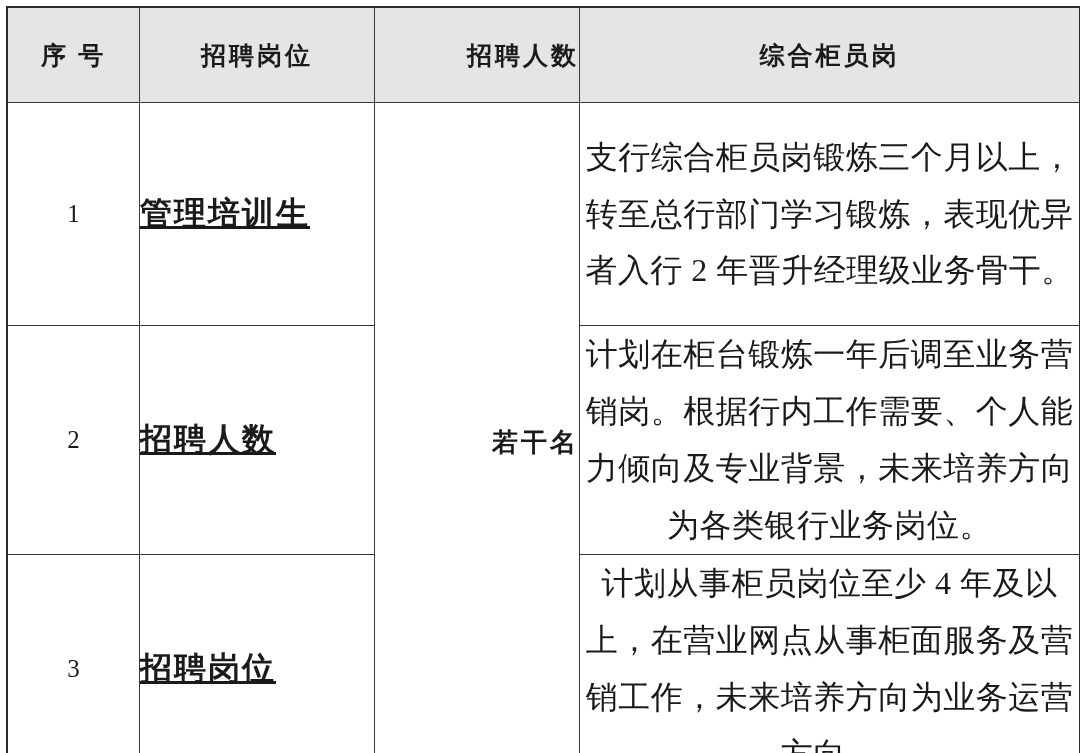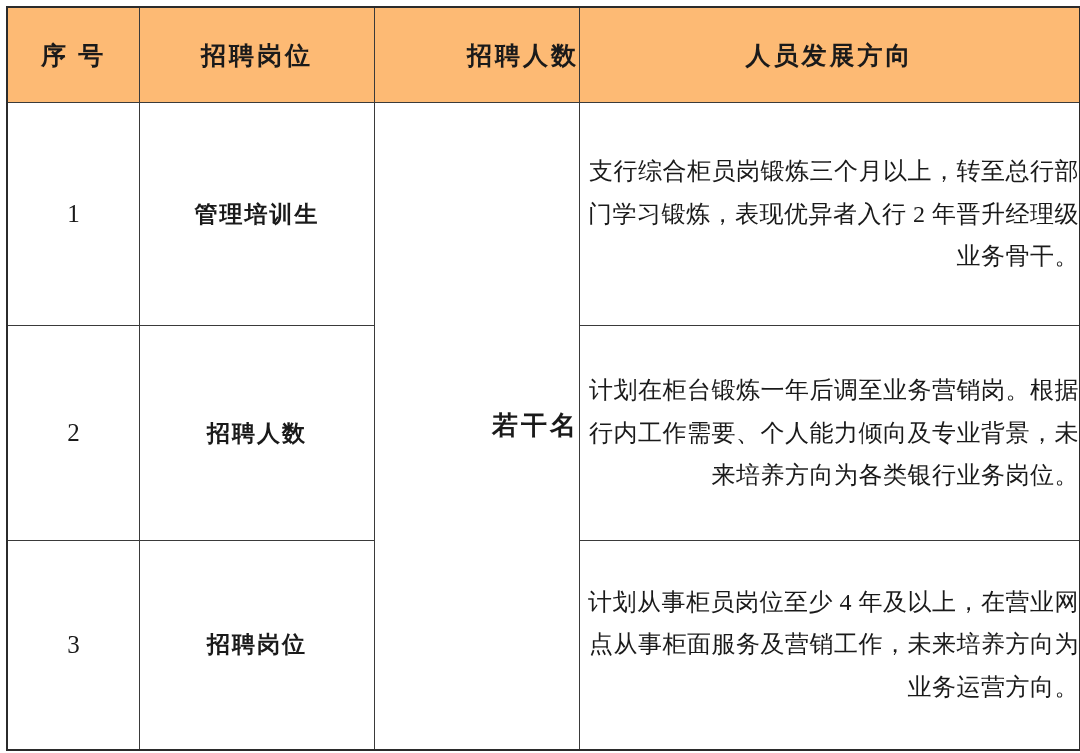--- a/index.html
+++ b/index.html
@@ -27,71 +27,72 @@
     table-layout: fixed;
     border: 2px solid #2b2b2b;
   }
   table.recruit-table td,
   table.recruit-table th {
     border: 1.5px solid #3a3a3a;
     padding: 0;
     vertical-align: middle;
   }
   thead th {
-    background: #fdba74;
+    background: #e5e5e5;
     height: 94px;
     font-weight: bold;
     font-size: 25px;
     letter-spacing: 3px;
     text-align: center;
   }
   .col-no { width: 131px; }
   .col-post { width: 234px; }
   .col-count { width: 204px; text-align: right; }
   .col-dir { width: 499px; }
 
   td.cell-no {
     text-align: center;
     font-size: 25px;
     font-weight: normal;
   }
   td.cell-post {
-    text-align: center;
-    font-size: 23px;
+    text-align: left;
+    font-size: 32px;
     font-weight: bold;
     letter-spacing: 2px;
+    text-decoration: underline;
   }
   td.cell-count {
     text-align: right;
     font-size: 26px;
     font-weight: bold;
     letter-spacing: 3px;
   }
   td.cell-dir {
-    font-size: 24px;
+    font-size: 32px;
     line-height: 1.78;
     padding: 10px 18px 10px 20px;
-    text-align: right;
+    text-align: center;
     letter-spacing: 0.5px;
   }
   .row1 { height: 223px; }
   .row2 { height: 215px; }
   .row3 { height: 209px; }
 </style>
 </head>
 <body>
 
 <div class="page">
   <table class="recruit-table">
     <thead>
       <tr>
         <th class="col-no">序  号</th>
         <th class="col-post">招聘岗位</th>
         <th class="col-count">招聘人数</th>
-        <th class="col-dir">人员发展方向</th>
+        <th class="col-dir">综合柜员岗</th>
       </tr>
     </thead>
     <tbody>
       <tr class="row1">
         <td class="cell-no">1</td>
         <td class="cell-post">管理培训生</td>
         <td class="cell-count" rowspan="3">若干名</td>
         <td class="cell-dir">支行综合柜员岗锻炼三个月以上，转至总行部门学习锻炼，表现优异者入行 2 年晋升经理级业务骨干。</td>
       </tr>
       <tr class="row2">

